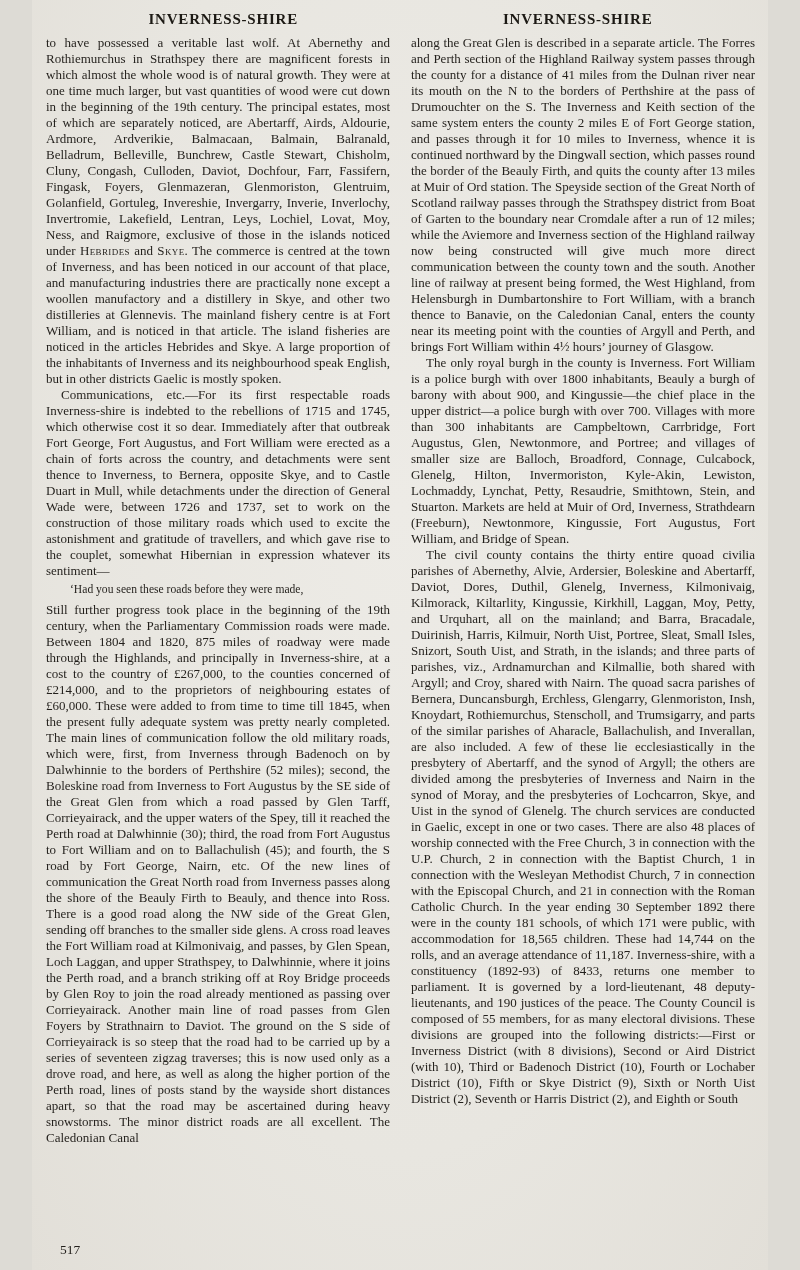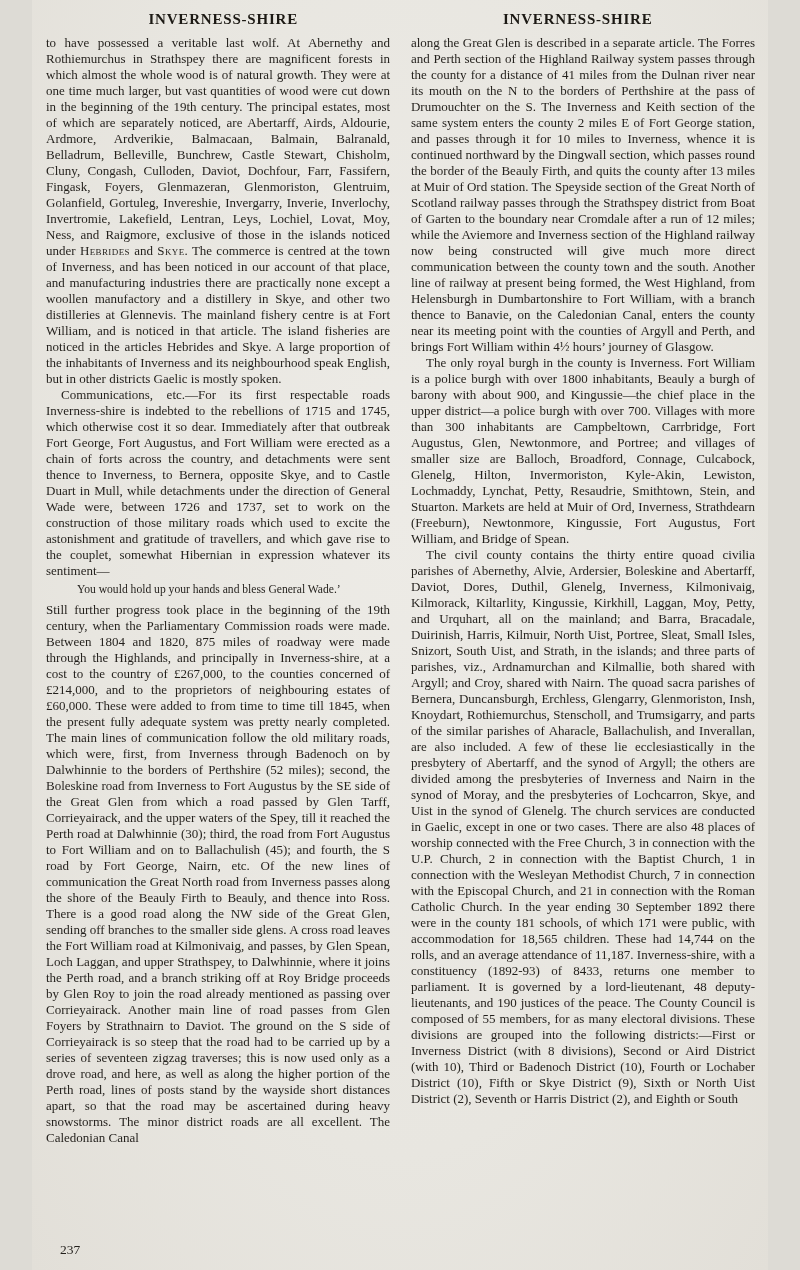--- a/index.html
+++ b/index.html
@@ -77,32 +77,32 @@
     <div class="hdr">INVERNESS-SHIRE</div>
     <div class="hdr">INVERNESS-SHIRE</div>
   </div>
 
   <div class="columns">
 
     <div class="col">
       <p class="para"><span>to have possessed a veritable last wolf.  At Abernethy and Rothiemurchus in Strathspey there are magnificent forests in which almost the whole wood is of natural growth.  They were at one time much larger, but vast quantities of wood were cut down in the beginning of the 19th century.  The principal estates, most of which are separately noticed, are Abertarff, Airds, Aldourie, Ardmore, Ardverikie, Balmacaan, Balmain, Balranald, Belladrum, Belleville, Bunchrew, Castle Stewart, Chisholm, Cluny, Congash, Culloden, Daviot, Dochfour, Farr, Fassifern, Fingask, Foyers, Glenmazeran, Glenmoriston, Glentruim, Golanfield, Gortuleg, Invereshie, Invergarry, Inverie, Inverlochy, Invertromie, Lakefield, Lentran, Leys, Lochiel, Lovat, Moy, Ness, and Raigmore, exclusive of those in the islands noticed under </span><span class="seg-sc">Hebrides</span><span> and </span><span class="seg-sc">Skye</span><span>.  The commerce is centred at the town of Inverness, and has been noticed in our account of that place, and manufacturing industries there are practically none except a woollen manufactory and a distillery in Skye, and other two distilleries at Glennevis.  The mainland fishery centre is at Fort William, and is noticed in that article.  The island fisheries are noticed in the articles Hebrides and Skye.  A large proportion of the inhabitants of Inverness and its neighbourhood speak English, but in other districts Gaelic is mostly spoken.</span></p>
       <p class="para indent"><span class="seg-i">Communications, etc.</span><span>—For its first respectable roads Inverness-shire is indebted to the rebellions of 1715 and 1745, which otherwise cost it so dear.  Immediately after that outbreak Fort George, Fort Augustus, and Fort William were erected as a chain of forts across the country, and detachments were sent thence to Inverness, to Bernera, opposite Skye, and to Castle Duart in Mull, while detachments under the direction of General Wade were, between 1726 and 1737, set to work on the construction of those military roads which used to excite the astonishment and gratitude of travellers, and which gave rise to the couplet, somewhat Hibernian in expression whatever its sentiment—</span></p>
       <div class="couplet">
-        <div class="verse-line verse-line2">You would hold up your hands and bless General Wade.’</div>
+        <div class="verse-line">‘Had you seen these roads before they were made,</div>
       </div>
       <p class="para"><span>Still further progress took place in the beginning of the 19th century, when the Parliamentary Commission roads were made.  Between 1804 and 1820, 875 miles of roadway were made through the Highlands, and principally in Inverness-shire, at a cost to the country of £267,000, to the counties concerned of £214,000, and to the proprietors of neighbouring estates of £60,000.  These were added to from time to time till 1845, when the present fully adequate system was pretty nearly completed.  The main lines of communication follow the old military roads, which were, first, from Inverness through Badenoch on by Dalwhinnie to the borders of Perthshire (52 miles); second, the Boleskine road from Inverness to Fort Augustus by the SE side of the Great Glen from which a road passed by Glen Tarff, Corrieyairack, and the upper waters of the Spey, till it reached the Perth road at Dalwhinnie (30); third, the road from Fort Augustus to Fort William and on to Ballachulish (45); and fourth, the S road by Fort George, Nairn, etc.  Of the new lines of communication the Great North road from Inverness passes along the shore of the Beauly Firth to Beauly, and thence into Ross.  There is a good road along the NW side of the Great Glen, sending off branches to the smaller side glens.  A cross road leaves the Fort William road at Kilmonivaig, and passes, by Glen Spean, Loch Laggan, and upper Strathspey, to Dalwhinnie, where it joins the Perth road, and a branch striking off at Roy Bridge proceeds by Glen Roy to join the road already mentioned as passing over Corrieyairack.  Another main line of road passes from Glen Foyers by Strathnairn to Daviot.  The ground on the S side of Corrieyairack is so steep that the road had to be carried up by a series of seventeen zigzag traverses; this is now used only as a drove road, and here, as well as along the higher portion of the Perth road, lines of posts stand by the wayside short distances apart, so that the road may be ascertained during heavy snowstorms.  The minor district roads are all excellent.  The Caledonian Canal</span></p>
     </div>
 
     <div class="divider"></div>
 
     <div class="col">
       <p class="para"><span>along the Great Glen is described in a separate article. The Forres and Perth section of the Highland Railway system passes through the county for a distance of 41 miles from the Dulnan river near its mouth on the N to the borders of Perthshire at the pass of Drumouchter on the S.  The Inverness and Keith section of the same system enters the county 2 miles E of Fort George station, and passes through it for 10 miles to Inverness, whence it is continued northward by the Dingwall section, which passes round the border of the Beauly Firth, and quits the county after 13 miles at Muir of Ord station.  The Speyside section of the Great North of Scotland railway passes through the Strathspey district from Boat of Garten to the boundary near Cromdale after a run of 12 miles; while the Aviemore and Inverness section of the Highland railway now being constructed will give much more direct communication between the county town and the south.  Another line of railway at present being formed, the West Highland, from Helensburgh in Dumbartonshire to Fort William, with a branch thence to Banavie, on the Caledonian Canal, enters the county near its meeting point with the counties of Argyll and Perth, and brings Fort William within 4½ hours’ journey of Glasgow.</span></p>
       <p class="para indent"><span>The only royal burgh in the county is Inverness. Fort William is a police burgh with over 1800 inhabitants, Beauly a burgh of barony with about 900, and Kingussie—the chief place in the upper district—a police burgh with over 700.  Villages with more than 300 inhabitants are Campbeltown, Carrbridge, Fort Augustus, Glen, Newtonmore, and Portree; and villages of smaller size are Balloch, Broadford, Connage, Culcabock, Glenelg, Hilton, Invermoriston, Kyle-Akin, Lewiston, Lochmaddy, Lynchat, Petty, Resaudrie, Smithtown, Stein, and Stuarton.  Markets are held at Muir of Ord, Inverness, Strathdearn (Freeburn), Newtonmore, Kingussie, Fort Augustus, Fort William, and Bridge of Spean.</span></p>
       <p class="para indent"><span>The civil county contains the thirty entire </span><span class="seg-i">quoad civilia</span><span> parishes of Abernethy, Alvie, Ardersier, Boleskine and Abertarff, Daviot, Dores, Duthil, Glenelg, Inverness, Kilmonivaig, Kilmorack, Kiltarlity, Kingussie, Kirkhill, Laggan, Moy, Petty, and Urquhart, all on the mainland; and Barra, Bracadale, Duirinish, Harris, Kilmuir, North Uist, Portree, Sleat, Small Isles, Snizort, South Uist, and Strath, in the islands; and three parts of parishes, </span><span class="seg-i">viz.</span><span>, Ardnamurchan and Kilmallie, both shared with Argyll; and Croy, shared with Nairn.  The </span><span class="seg-i">quoad sacra</span><span> parishes of Bernera, Duncansburgh, Erchless, Glengarry, Glenmoriston, Insh, Knoydart, Rothiemurchus, Stenscholl, and Trumsigarry, and parts of the similar parishes of Aharacle, Ballachulish, and Inverallan, are also included.  A few of these lie ecclesiastically in the presbytery of Abertarff, and the synod of Argyll; the others are divided among the presbyteries of Inverness and Nairn in the synod of Moray, and the presbyteries of Lochcarron, Skye, and Uist in the synod of Glenelg.  The church services are conducted in Gaelic, except in one or two cases.  There are also 48 places of worship connected with the Free Church, 3 in connection with the U.P. Church, 2 in connection with the Baptist Church, 1 in connection with the Wesleyan Methodist Church, 7 in connection with the Episcopal Church, and 21 in connection with the Roman Catholic Church.  In the year ending 30 September 1892 there were in the county 181 schools, of which 171 were public, with accommodation for 18,565 children.  These had 14,744 on the rolls, and an average attendance of 11,187.  Inverness-shire, with a constituency (1892-93) of 8433, returns one member to parliament.  It is governed by a lord-lieutenant, 48 deputy-lieutenants, and 190 justices of the peace.  The County Council is composed of 55 members, for as many electoral divisions.  These divisions are grouped into the following districts:—First or Inverness District (with 8 divisions), Second or Aird District (with 10), Third or Badenoch District (10), Fourth or Lochaber District (10), Fifth or Skye District (9), Sixth or North Uist District (2), Seventh or Harris District (2), and Eighth or South</span></p>
     </div>
 
   </div>
 
   <div class="footer">
-    <span>237</span>
+    <span>517</span>
   </div>
 
 </div>
 
 </body></html>

